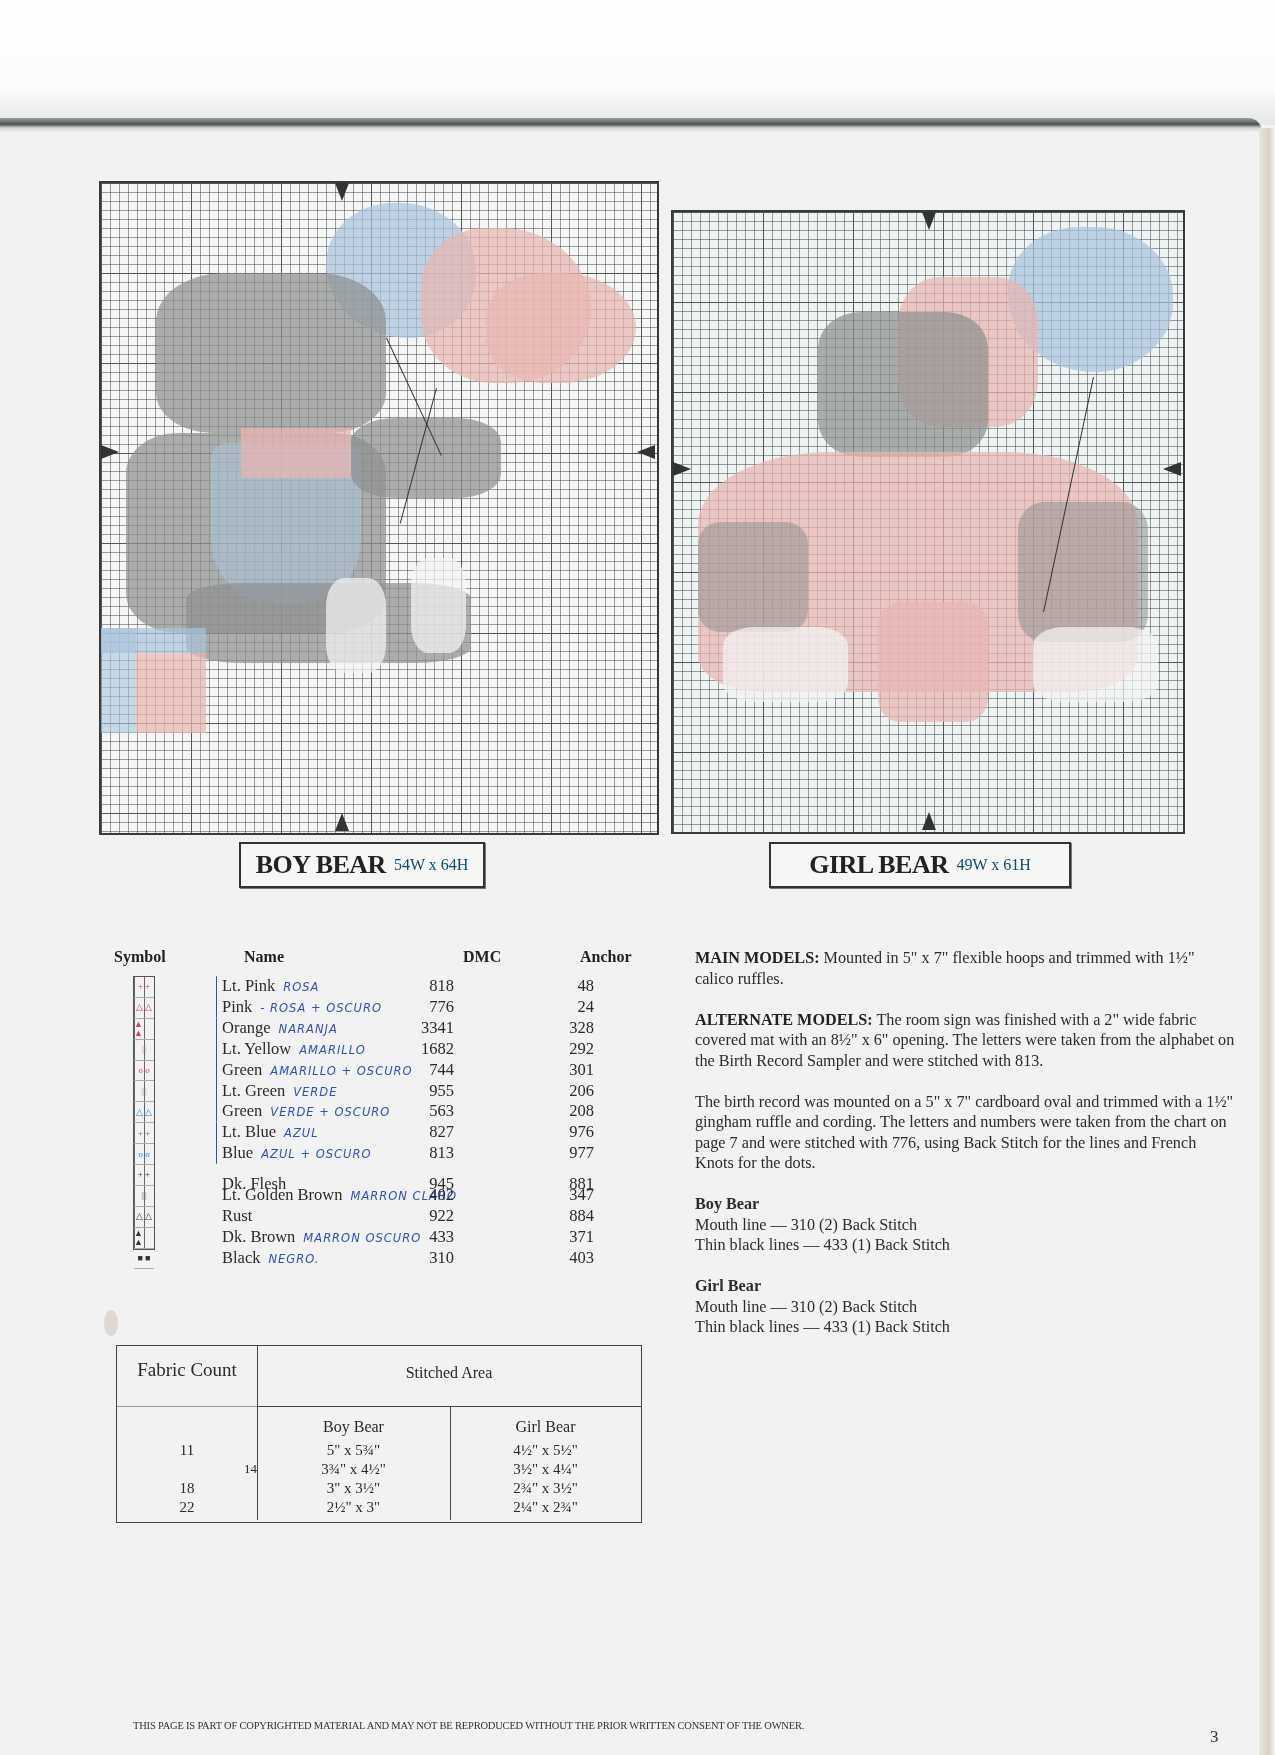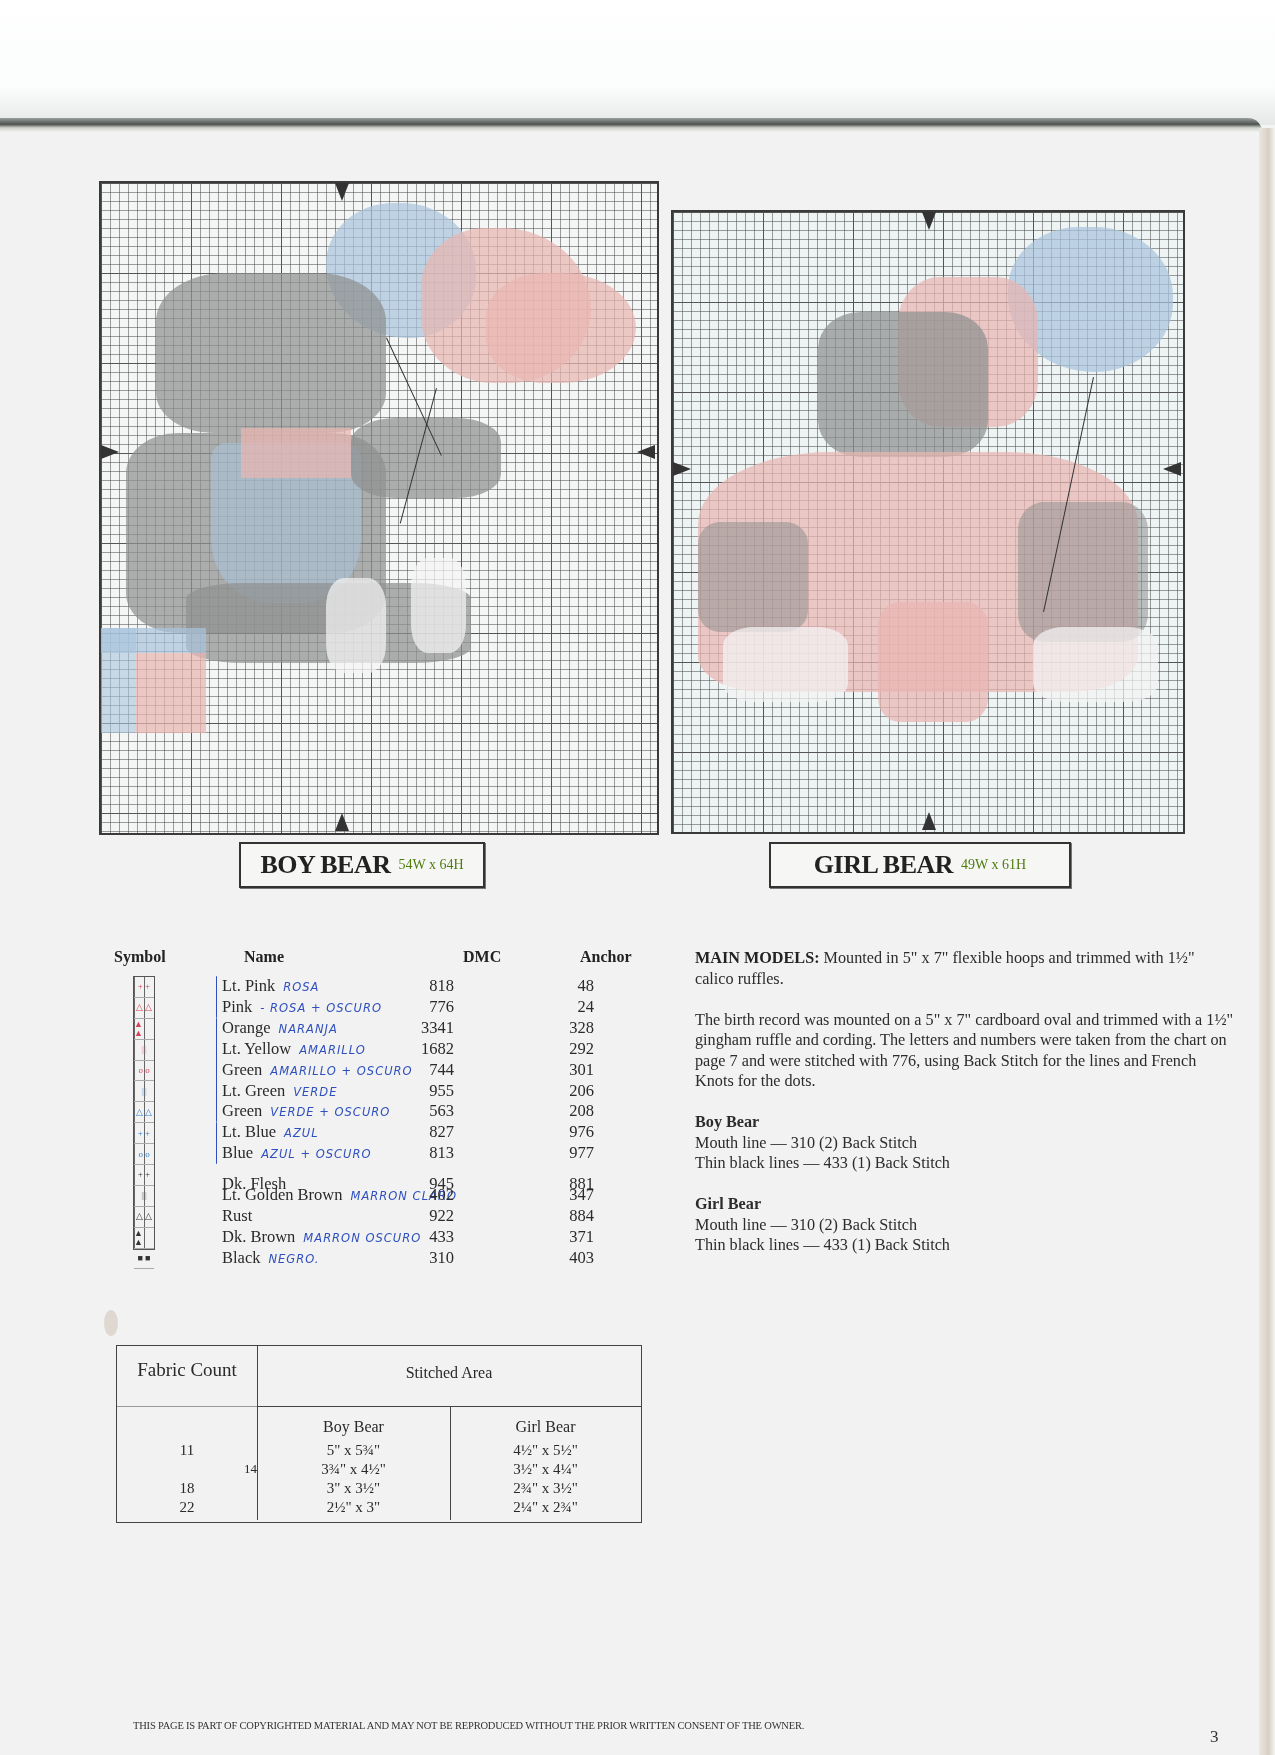--- a/index.html
+++ b/index.html
@@ -57,21 +57,21 @@
   .string { position:absolute; border-left:1.5px solid #333; transform-origin:top left; }
 
   
   .title-box {
     position:absolute; height:42px; border:2px solid #333; box-shadow:1px 1px 0 #777;
     background:#f6f6f5; display:flex; align-items:center; justify-content:center; gap:8px;
   }
   .title-box.boy { left:239px; top:842px; width:242px; }
   .title-box.girl { left:769px; top:842px; width:298px; }
   .title-main { font-size:26px; font-weight:bold; letter-spacing:-0.5px; color:#222; }
-  .title-sub { font-size:14px; color:#4d7c0f; margin-top:0; }
+  .title-sub { font-size:16px; color:#0c4a6e; margin-top:0; }
 
   
   .key { position:absolute; left:110px; top:948px; width:540px; }
   .key-head { position:absolute; top:0; font-size:16px; font-weight:bold; color:#222; }
   .symbol-col {
     position:absolute; left:23px; top:28px; width:20px; height:272px;
     border:1px solid #555;
     background-image:linear-gradient(90deg,#666 1px,transparent 1px);
     background-size:10px 100%;
   }
@@ -284,20 +284,21 @@
       <div class="fcell" style="left: 140px; top: 134px; width: 193px; font-size: 15px;">3" x 3½"</div>
       <div class="fcell" style="left: 333px; top: 134px; width: 191px; font-size: 15px;">2¾" x 3½"</div>
       <div class="fcell" style="left: 0px; top: 153px; width: 140px; font-size: 15px;">22</div>
       <div class="fcell" style="left: 140px; top: 153px; width: 193px; font-size: 15px;">2½" x 3"</div>
       <div class="fcell" style="left: 333px; top: 153px; width: 191px; font-size: 15px;">2¼" x 2¾"</div>
     </div>
 </div>
 
 <div class="notes">
   <p><b>MAIN MODELS:</b> <span>Mounted in 5" x 7" flexible hoops and trimmed with 1½" calico ruffles.</span></p>
+  <p><b>ALTERNATE MODELS:</b> <span>The room sign was finished with a 2" wide fabric covered mat with an 8½" x 6" opening. The letters were taken from the alphabet on the Birth Record Sampler and were stitched with 813.</span></p>
   <p><span>The birth record was mounted on a 5" x 7" cardboard oval and trimmed with a 1½" gingham ruffle and cording. The letters and numbers were taken from the chart on page 7 and were stitched with 776, using Back Stitch for the lines and French Knots for the dots.</span></p>
   <div style="margin-bottom:20.5px;">
     <div class="subhead">Boy Bear</div>
     <div>Mouth line — 310 (2) Back Stitch</div>
     <div>Thin black lines — 433 (1) Back Stitch</div>
   </div>
   <div>
     <div class="subhead">Girl Bear</div>
     <div>Mouth line — 310 (2) Back Stitch</div>
     <div>Thin black lines — 433 (1) Back Stitch</div>

